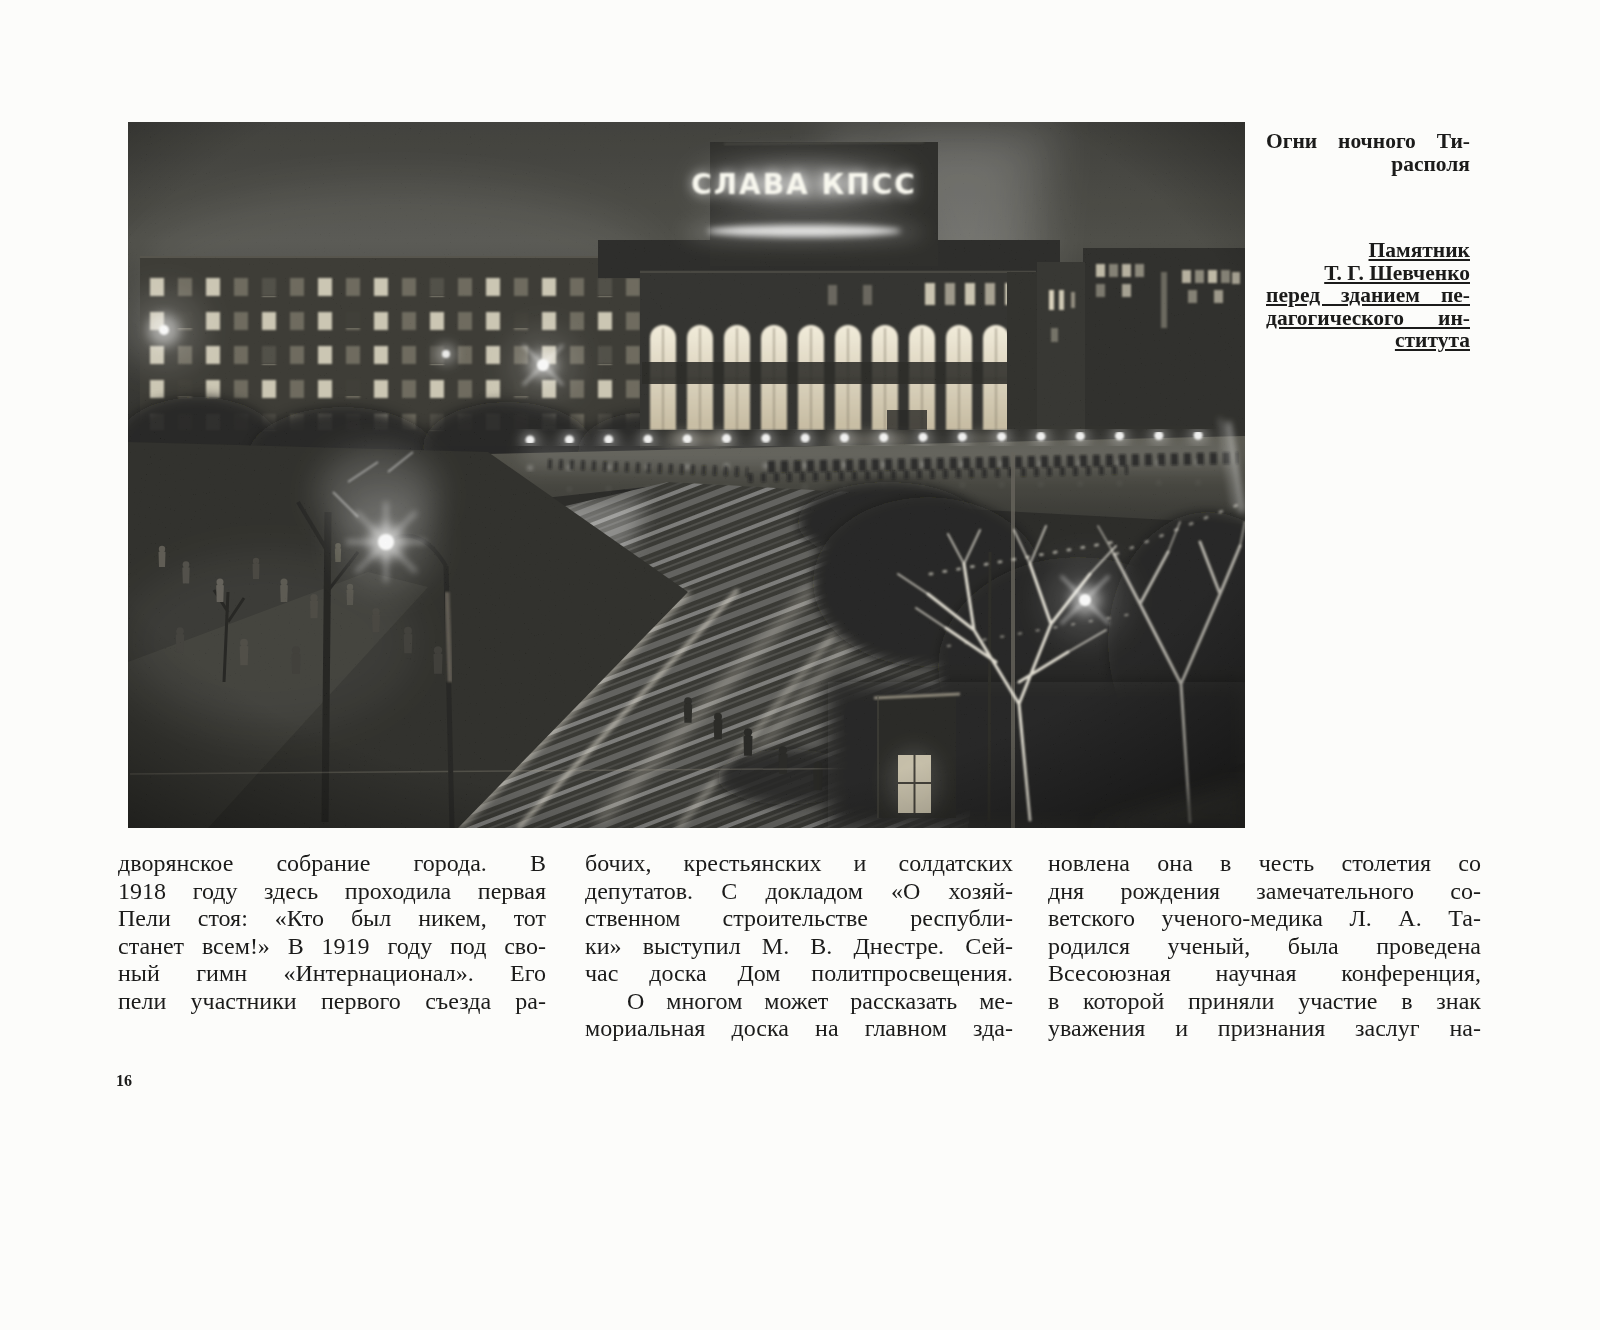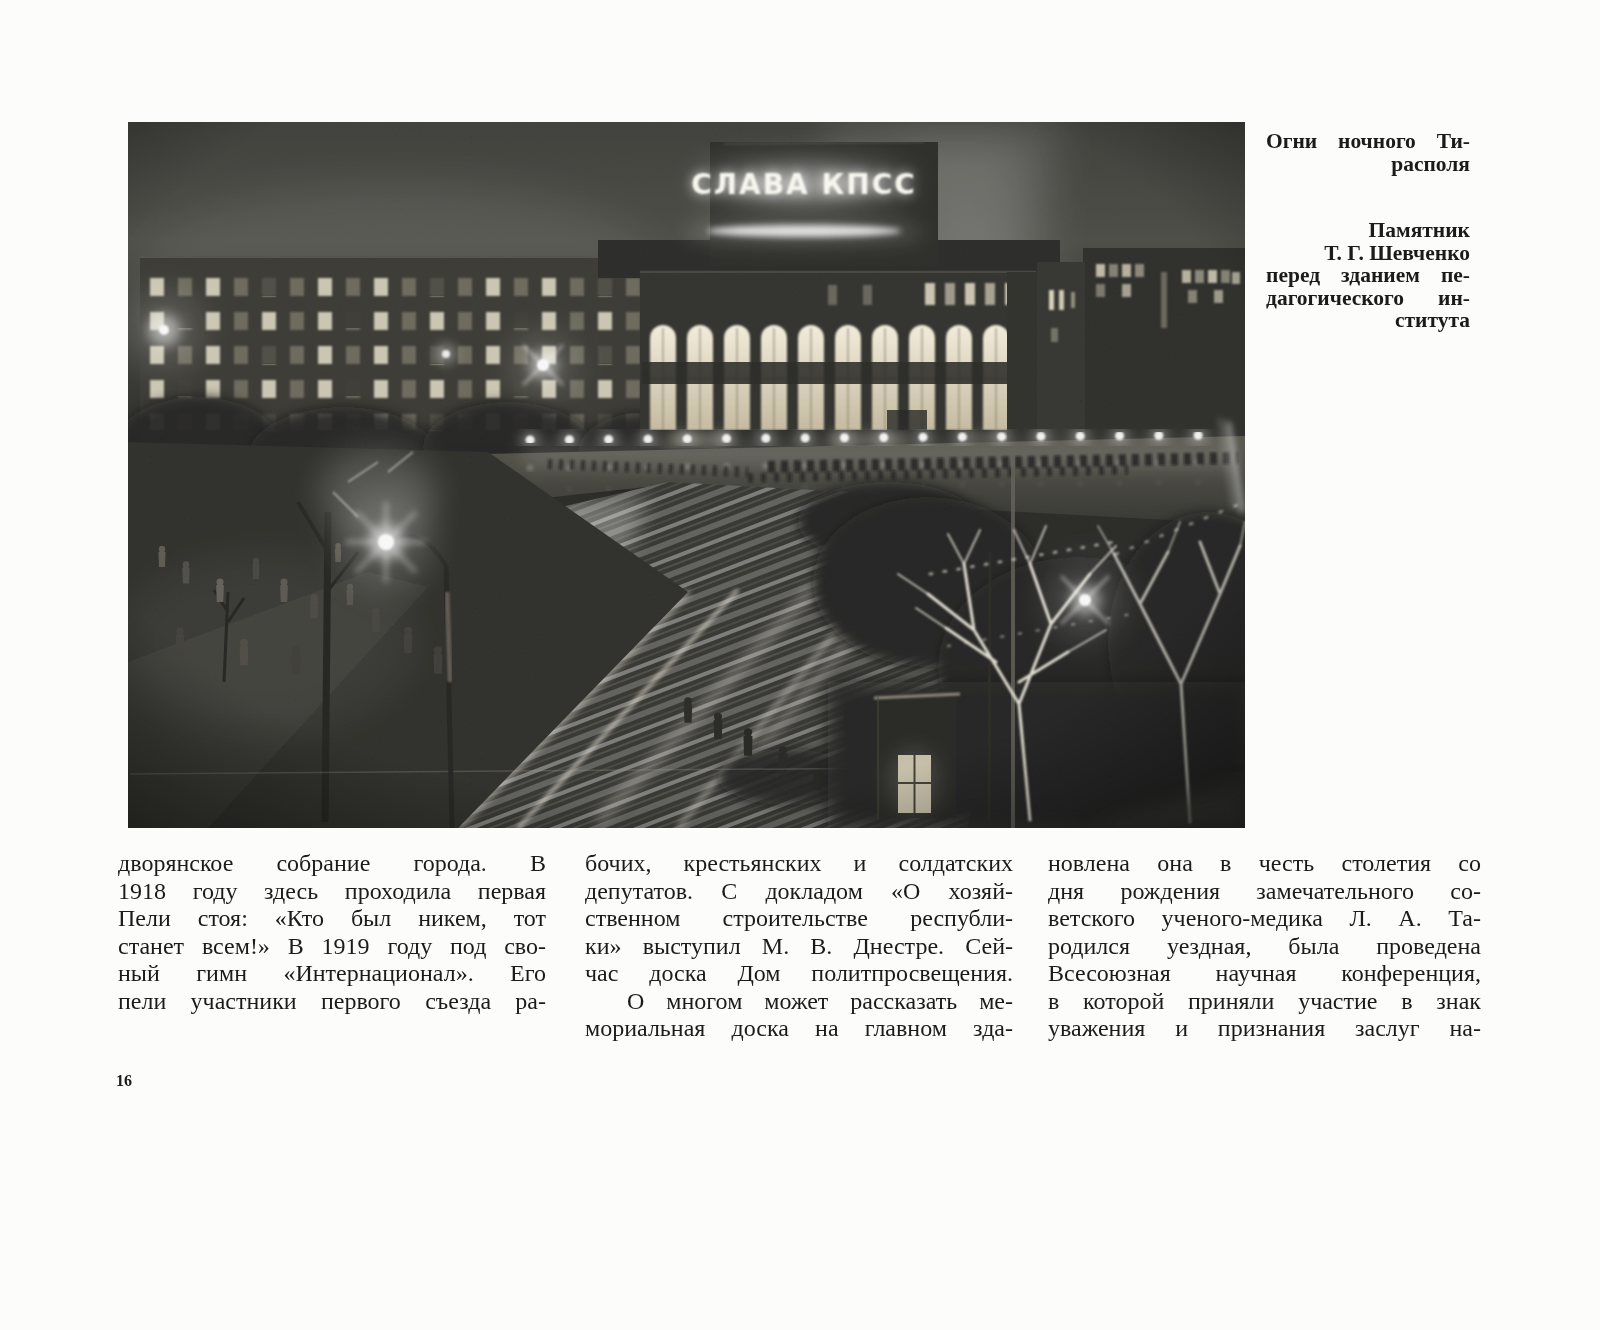--- a/index.html
+++ b/index.html
@@ -5,21 +5,21 @@
   html,body{margin:0;padding:0;}
   body{width:1600px;height:1330px;background:#fcfcfa;position:relative;
        font-family:"Liberation Serif","DejaVu Serif",serif;color:#1b1b1a;}
   .photo-figure{position:absolute;left:128px;top:122px;width:1117px;height:706px;
        overflow:hidden;background:#121210;}
   .photo-figure svg{display:block;}
   
   .caption-col{position:absolute;left:1266px;top:130px;width:204px;
        font-weight:bold;font-size:21.5px;line-height:22.5px;}
   .cap-block{width:100%;}
-  .cap-block + .cap-block{margin-top:44px;}
+  .cap-block + .cap-block{margin-top:64px;text-decoration:underline;}
   .cap-line{text-align:right;}
   .cap-fill{text-align:justify;text-align-last:justify;}
   
   .col{position:absolute;top:850px;font-size:24px;line-height:27.5px;}
   .col-1{left:118px;width:428px;}
   .col-2{left:585px;width:428px;}
   .col-3{left:1048px;width:433px;}
   .bl{text-align:justify;text-align-last:justify;height:27.5px;}
   .indent{text-indent:42px;}
   .page-number{position:absolute;left:116px;top:1072px;font-size:16px;font-weight:bold;}
@@ -372,19 +372,19 @@
   <div class="bl">ственном строительстве республи-</div>
   <div class="bl">ки» выступил М. В. Днестре. Сей-</div>
   <div class="bl">час доска Дом политпросвещения.</div>
   <div class="bl indent">О многом может рассказать ме-</div>
   <div class="bl">мориальная доска на главном зда-</div>
 </div>
 <div class="col col-3">
   <div class="bl">новлена она в честь столетия со</div>
   <div class="bl">дня рождения замечательного со-</div>
   <div class="bl">ветского ученого-медика Л. А. Та-</div>
-  <div class="bl">родился уездная, была проведена</div>
+  <div class="bl">родился ученый, была проведена</div>
   <div class="bl">Всесоюзная научная конференция,</div>
   <div class="bl">в которой приняли участие в знак</div>
   <div class="bl">уважения и признания заслуг на-</div>
 </div>
 
 <div class="page-number">16</div>
 
 </body></html>

